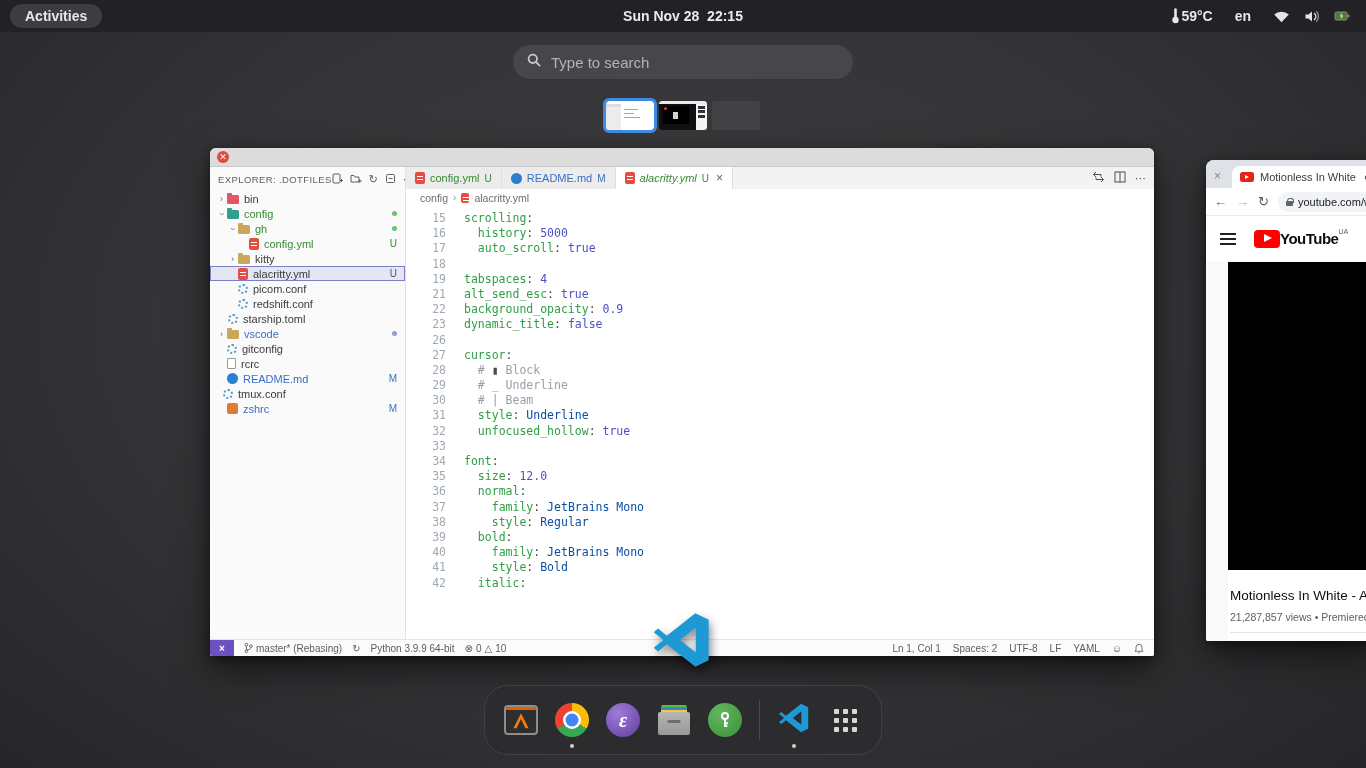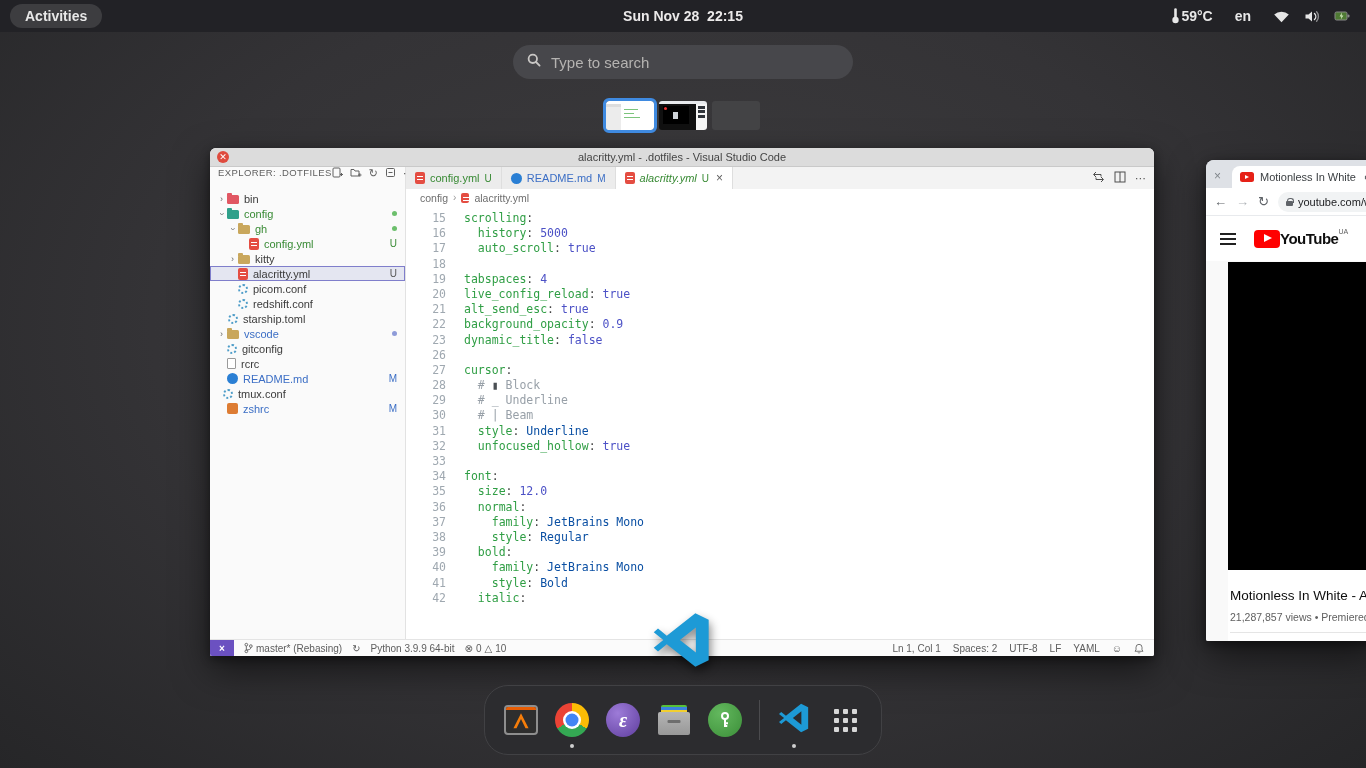--- a/index.html
+++ b/index.html
@@ -36,21 +36,21 @@
   .ws2 .top{position:absolute;left:0;top:0;right:0;height:3px;background:#e8eaed;}
   
   .win-shadow{box-shadow:0 14px 36px rgba(0,0,0,.55),0 3px 10px rgba(0,0,0,.4);}
   
   .vscode{position:absolute;left:210px;top:148px;width:944px;height:508px;border-radius:6px 6px 2px 2px;overflow:hidden;background:#fff;z-index:20;font-family:"Liberation Sans","DejaVu Sans",sans-serif;}
   .vs-titlebar{height:19px;background:#dcdcdc;border-bottom:1px solid #c9c9c9;display:flex;align-items:center;position:relative;}
   .vs-close{position:absolute;left:7px;width:12px;height:12px;border-radius:50%;background:#df4b3e;color:#fff;font-size:9px;line-height:12px;text-align:center;cursor:pointer;}
   .vs-title{width:100%;text-align:center;font-size:11px;color:#444;}
   .vs-body{display:flex;height:472px;}
   .vs-sidebar{width:196px;background:#fafafa;border-right:1px solid #e2e2e2;flex:none;font-size:11px;}
-  .exp-head{display:flex;align-items:flex-start;height:24px;padding:0 8px;color:#5f5f5f;}
+  .exp-head{display:flex;align-items:center;height:24px;padding:0 8px;color:#5f5f5f;}
   .exp-title{font-size:9.5px;letter-spacing:.4px;flex:1;white-space:nowrap;}
   .exp-actions{display:flex;gap:7px;align-items:center;color:#616161;}
   .exp-actions svg,.exp-actions span{cursor:pointer;}
   .exp-more{font-size:11px;letter-spacing:1px;}
   .tree-row{display:flex;align-items:center;height:15px;padding-right:8px;cursor:pointer;color:#3b3b3b;position:relative;}
   .tree-row.selected{background:#e4e6f1;box-shadow:inset 0 0 0 1px #7f7ecb;}
   .chev{width:11px;flex:none;font-size:9px;color:#646464;text-align:center;}
   .chev.open{transform:rotate(90deg);}
   .t-label{margin-left:5px;white-space:nowrap;overflow:hidden;flex:1;}
   .t-label.green{color:#388a34;}
@@ -225,21 +225,20 @@
         <i></i>
       </div>
       <div class="dot"></div>
   </div>
   <div class="ws"></div>
 </div>
 
 <div class="vscode win-shadow">
   <div class="vs-titlebar">
     <span class="vs-close">✕</span>
-    <span class="vs-title">alacritty.yml - .dotfiles - Visual Studio Code</span>
   </div>
   <div class="vs-body">
     <div class="vs-sidebar">
       <div class="exp-head">
         <span class="exp-title">EXPLORER: .DOTFILES</span>
         <span class="exp-actions">
           <span><svg width="11" height="11" viewBox="0 0 11 11">
                 <rect x="1" y="1" width="7" height="9" rx="1" fill="none" stroke="#616161"></rect>
                 <path d="M8 7.5h3M9.5 6v3" stroke="#616161"></path>
               </svg></span>
@@ -376,21 +375,20 @@
         <span class="bc-sep">›</span>
         <span class="fi yamlic mini"></span>
         <span>alacritty.yml</span>
       </div>
       <div class="vs-code" id="code">
           <div class="code-line"><span class="ln">15</span><span class="ct"><span class="tk-k">scrolling</span><span class="tk-p">:</span></span></div>
           <div class="code-line"><span class="ln">16</span><span class="ct"><span class="tk-t">  </span><span class="tk-k">history</span><span class="tk-p">: </span><span class="tk-n">5000</span></span></div>
           <div class="code-line"><span class="ln">17</span><span class="ct"><span class="tk-t">  </span><span class="tk-k">auto_scroll</span><span class="tk-p">: </span><span class="tk-b">true</span></span></div>
           <div class="code-line"><span class="ln">18</span><span class="ct"></span></div>
           <div class="code-line"><span class="ln">19</span><span class="ct"><span class="tk-k">tabspaces</span><span class="tk-p">: </span><span class="tk-n">4</span></span></div>
-          <div class="code-line"><span class="ln">20</span><span class="ct"><span class="tk-k">live_config_reload</span><span class="tk-p">: </span><span class="tk-b">true</span></span></div>
           <div class="code-line"><span class="ln">21</span><span class="ct"><span class="tk-k">alt_send_esc</span><span class="tk-p">: </span><span class="tk-b">true</span></span></div>
           <div class="code-line"><span class="ln">22</span><span class="ct"><span class="tk-k">background_opacity</span><span class="tk-p">: </span><span class="tk-n">0.9</span></span></div>
           <div class="code-line"><span class="ln">23</span><span class="ct"><span class="tk-k">dynamic_title</span><span class="tk-p">: </span><span class="tk-b">false</span></span></div>
           <div class="code-line"><span class="ln">26</span><span class="ct"></span></div>
           <div class="code-line"><span class="ln">27</span><span class="ct"><span class="tk-k">cursor</span><span class="tk-p">:</span></span></div>
           <div class="code-line"><span class="ln">28</span><span class="ct"><span class="tk-t">  </span><span class="tk-c"># </span><span class="tk-cb">▮</span><span class="tk-c"> Block</span></span></div>
           <div class="code-line"><span class="ln">29</span><span class="ct"><span class="tk-t">  </span><span class="tk-c"># _ Underline</span></span></div>
           <div class="code-line"><span class="ln">30</span><span class="ct"><span class="tk-t">  </span><span class="tk-c"># | Beam</span></span></div>
           <div class="code-line"><span class="ln">31</span><span class="ct"><span class="tk-t">  </span><span class="tk-k">style</span><span class="tk-p">: </span><span class="tk-s">Underline</span></span></div>
           <div class="code-line"><span class="ln">32</span><span class="ct"><span class="tk-t">  </span><span class="tk-k">unfocused_hollow</span><span class="tk-p">: </span><span class="tk-b">true</span></span></div>

